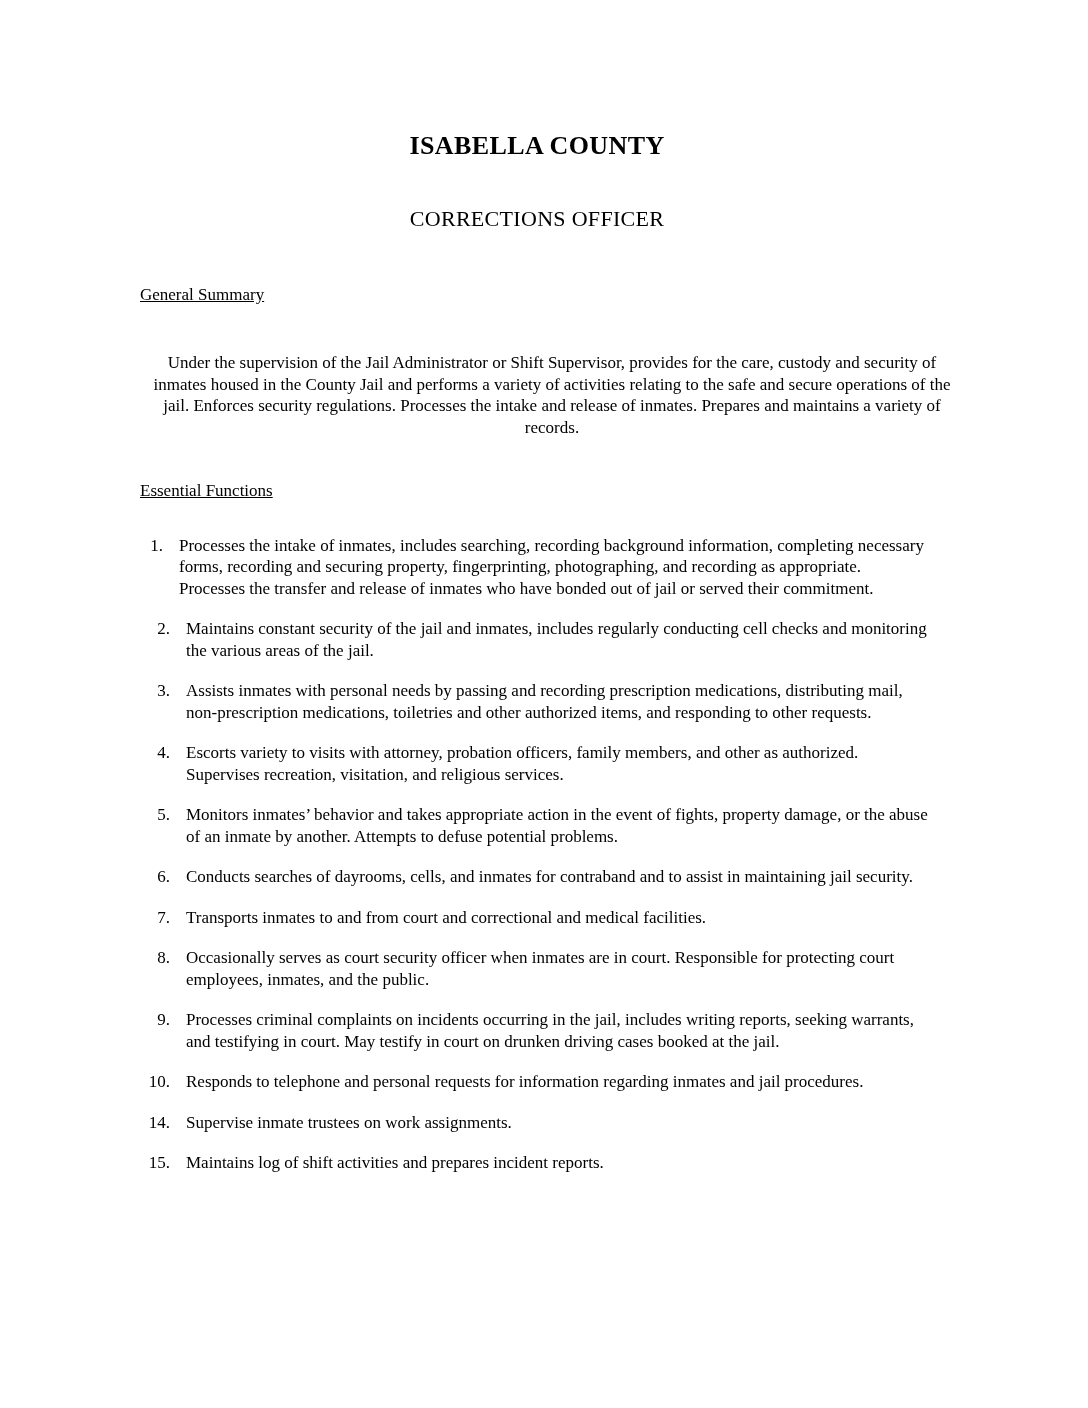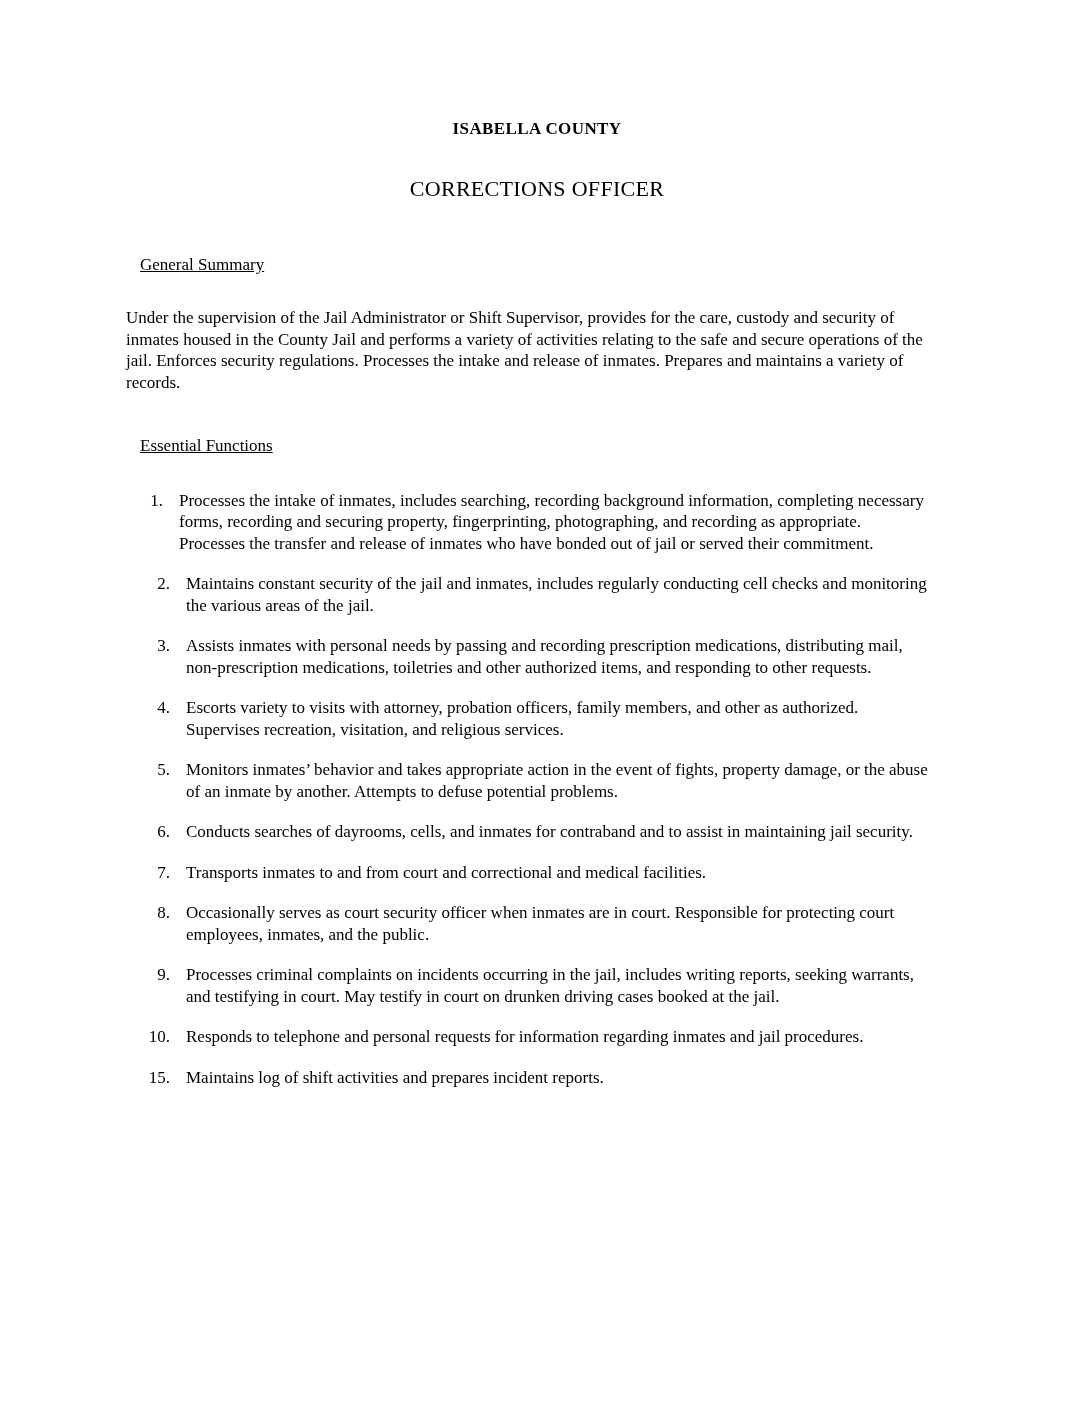--- a/index.html
+++ b/index.html
@@ -23,23 +23,23 @@
   }
   .content {
     position: absolute;
     left: 126px;
     top: 0;
     width: 822px;
   }
   .doc-title {
     text-align: center;
     font-weight: bold;
-    font-size: 17px;
+    font-size: 26px;
     letter-spacing: 0.4px;
-    margin: 4px;
+    margin: 16px;
     padding-top: 116px;
     line-height: 1.1;
   }
   .doc-subtitle {
     text-align: center;
     font-weight: normal;
     font-size: 22px;
     letter-spacing: 0.3px;
     margin: 8px;
     padding-top: 30px;
@@ -55,24 +55,24 @@
   }
   .heading-row-summary {
     margin-top: 40px;
   }
   .heading-row-functions {
     margin-top: 29px;
   }
   .summary-paragraph {
     font-size: 17px;
     line-height: 21.5px;
-    margin: 0;
+    margin: 15px;
     padding-top: 18px;
     width: 822px;
-    text-align: left;
+    text-align: center;
   }
   ol.functions {
     list-style: none;
     margin: 0;
     padding: 0;
     padding-top: 19px;
   }
   ol.functions li {
     position: relative;
     font-size: 17px;
@@ -154,20 +154,24 @@
         </li>
         <li>
           <span class="num">9.</span>
           <span class="txt">Processes criminal complaints on incidents occurring in the jail, includes writing reports, seeking warrants, and testifying in court.  May testify in court on drunken driving cases booked at the jail.</span>
         </li>
         <li>
           <span class="num">10.</span>
           <span class="txt">Responds to telephone and personal requests for information regarding inmates and jail procedures.</span>
         </li>
         <li>
+          <span class="num">14.</span>
+          <span class="txt">Supervise inmate trustees on work assignments.</span>
+        </li>
+        <li>
           <span class="num">15.</span>
           <span class="txt">Maintains log of shift activities and prepares incident reports.</span>
         </li>
       </ol>
     </div>
 
   </div>
 </div>
 
 </body></html>

